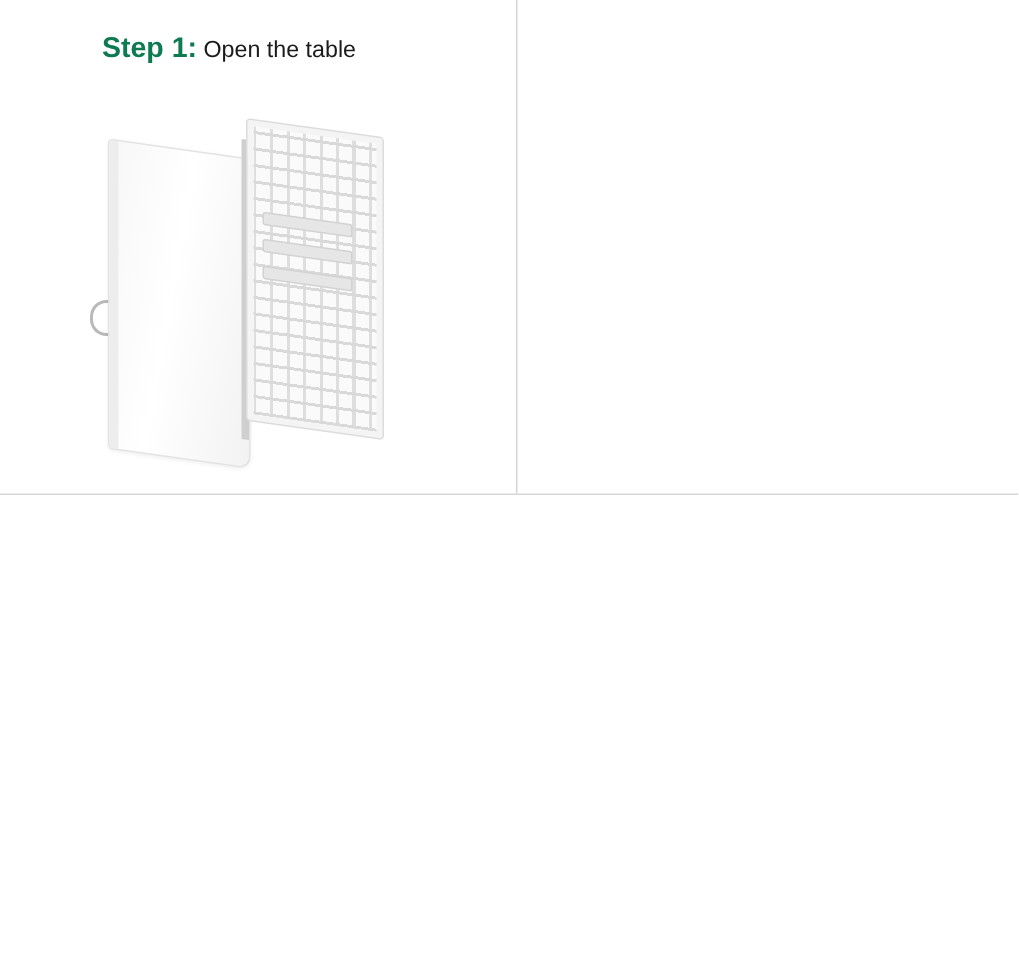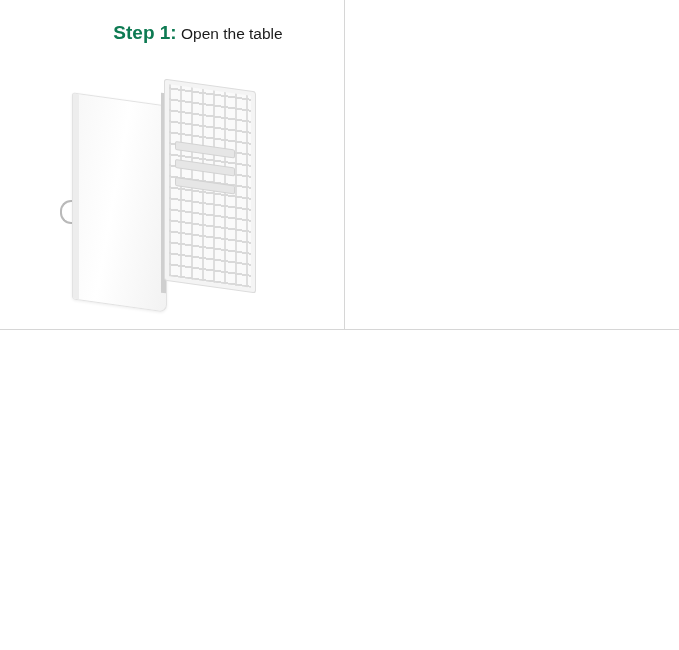--- a/index.html
+++ b/index.html
@@ -45,21 +45,20 @@
   }
   #panel-step1 { left: 0;   top: 0;   width: 344px; height: 329px; }
   #panel-step2 { left: 345px; top: 0; width: 334px; height: 329px; }
   #panel-step3 { left: 0;   top: 330px; width: 679px; height: 320px; }
 
   .caption {
     position: absolute;
     font-size: 15.5px;
     line-height: 1.35;
     color: #1b1b1b;
-    text-align: center;
   }
   .caption .step-label {
     color: #0d7a52;
     font-weight: bold;
     font-size: 19px;
   }
   .caption .colon {
     color: #0d7a52;
     font-weight: bold;
     font-size: 19px;

